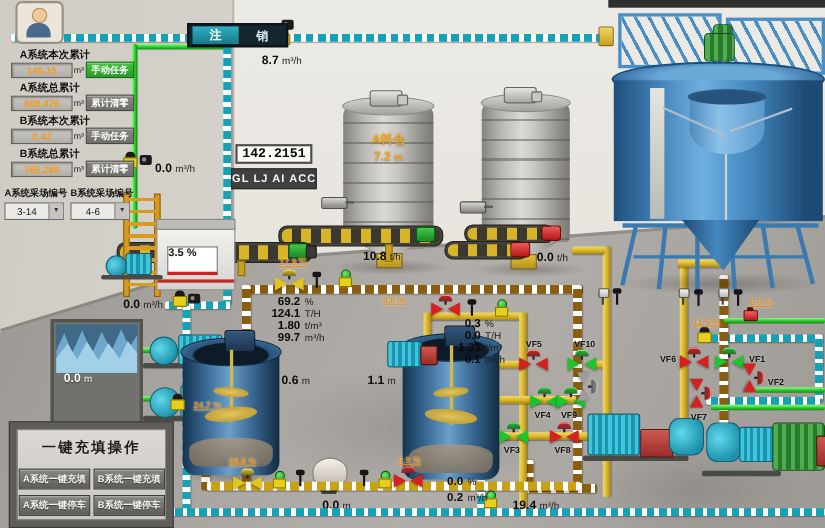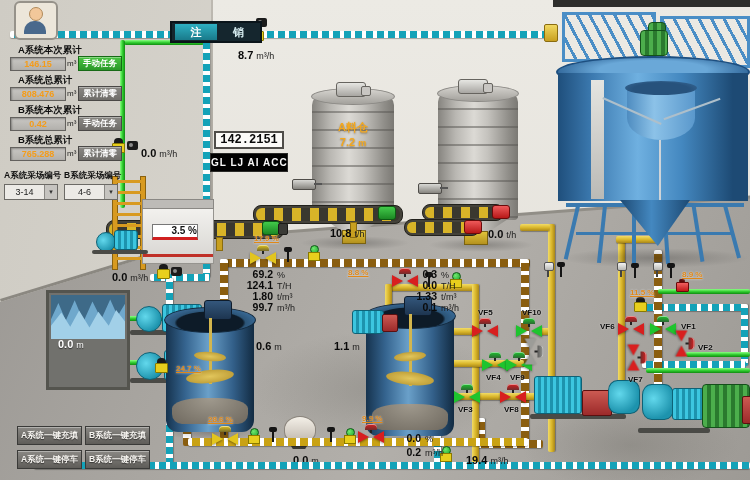--- a/index.html
+++ b/index.html
@@ -77,21 +77,21 @@
 .pinput{position:absolute;width:54px;height:12px;background:linear-gradient(180deg,#c9c7c3,#b2b0ac);border:1px solid #63615e;box-shadow:inset 1px 1px 2px rgba(0,0,0,.3);color:#f49c1a;font:bold 9px "Liberation Sans",sans-serif;text-align:center;line-height:12px}
 .punit{position:absolute;font:8px "Liberation Sans",sans-serif;color:#222}
 .pbtn{position:absolute;width:42px;height:13px;font:bold 8.5px "Liberation Sans",sans-serif;text-align:center;line-height:13px;color:#fff;border:1px solid #4a4846;box-shadow:inset 0 1px rgba(255,255,255,.35)}
 .pbtn.green{background:linear-gradient(180deg,#4ac542,#2a9828);border-color:#176a16}
 .pbtn.gray{background:linear-gradient(180deg,#8a8884,#6f6d69)}
 .psel{position:absolute;width:52px;height:14px;background:#eceae6;border:1px solid #6c6a66;display:flex}
 .psel .v{flex:1;font:9px "Liberation Sans",sans-serif;text-align:center;line-height:14px;color:#222}
 .psel .ar{width:12px;background:#c6c4c0;border-left:1px solid #8a8884;font:7px "Liberation Sans",sans-serif;text-align:center;line-height:14px;color:#333}
 
 .bigval{position:absolute;left:214px;top:131px;width:70px;height:18px;background:#fbfaf7;border:2px solid #4f4d49;box-sizing:border-box;font:bold 12px "Liberation Mono",monospace;text-align:center;line-height:15px;color:#0a0a0a}
-.ticker{position:absolute;left:210px;top:153px;width:76px;height:17px;background:#000000;border:1px solid #2a2a28;color:#f8f8f8;font:bold 10px "Liberation Sans",sans-serif;letter-spacing:1px;text-align:left;line-height:17px;overflow:hidden;white-space:nowrap}
+.ticker{position:absolute;left:210px;top:153px;width:76px;height:17px;background:#404040;border:1px solid #2a2a28;color:#f8f8f8;font:bold 10px "Liberation Sans",sans-serif;letter-spacing:1px;text-align:left;line-height:17px;overflow:hidden;white-space:nowrap}
 
 .silo{position:absolute;border-radius:10px 10px 4px 4px;background:linear-gradient(90deg,#86847f,#b9b7b2 22%,#dcdad5 45%,#c5c3be 62%,#908e89 88%,#7b7974)}
 .silo .ribs{position:absolute;inset:0;border-radius:inherit;background:repeating-linear-gradient(180deg,transparent 0 16px,rgba(88,86,82,.5) 16px 18px)}
 .silo .cap{position:absolute;top:-7px;left:-1px;right:-1px;height:15px;border-radius:50%;background:linear-gradient(180deg,#d6d4cf,#a3a19c);border:1px solid #8a8884}
 .silocone{position:absolute;clip-path:polygon(0 0,100% 0,60% 100%,40% 100%);background:linear-gradient(90deg,#8a8883,#d2d0cb 45%,#8a8883)}
 .siloout{position:absolute;background:linear-gradient(180deg,#e0c23a,#b5921e);border:1px solid #7a6210}
 .silotxt{position:absolute;text-align:center;color:#f4a81e;font:bold 11px "Liberation Sans",sans-serif;text-shadow:0 1px 2px rgba(70,45,0,.55);line-height:15px}
 .topmotor{position:absolute;width:28px;height:13px;background:linear-gradient(180deg,#e6e6e2,#a8a6a2);border:1px solid #66645f;border-radius:3px}
 .topmotor::after{content:"";position:absolute;right:-6px;top:3px;width:8px;height:8px;background:#c8c6c2;border:1px solid #66645f;border-radius:2px}
 .conv{position:absolute;background:#44423a;border:1px solid #22211c;border-radius:8px}
@@ -105,21 +105,21 @@
 .shaft{position:absolute;width:3px;background:#d2b64e}
 .blade{position:absolute;background:radial-gradient(ellipse,#e2c65c,#b4922c);border-radius:50%}
 .sediment{position:absolute;background:radial-gradient(ellipse at 50% 0,#a09a8e,#6e685e);border-radius:40% 40% 10px 10px}
 .wtank{position:absolute;left:46px;top:290px;width:84px;height:100px;background:#71716d;border:3px solid #54544e;box-sizing:border-box}
 .wtank .inner{position:absolute;left:2px;top:2px;right:2px;height:44px;background:#3e6a88;overflow:hidden}
 .wtank .ice1{position:absolute;inset:0;background:#6fa8cc;clip-path:polygon(0 100%,0 55%,10% 18%,20% 58%,32% 12%,44% 60%,56% 15%,68% 55%,80% 10%,90% 48%,100% 20%,100% 100%)}
 .wtank .ice2{position:absolute;inset:0;background:#a2d0e8;clip-path:polygon(0 100%,0 70%,14% 40%,26% 72%,38% 35%,52% 74%,64% 38%,78% 70%,88% 34%,100% 60%,100% 100%)}
 .ftank{position:absolute;left:142px;top:204px;width:70px;height:58px;background:linear-gradient(180deg,#f4f3f0,#d6d4d0);border:1px solid #96948f}
 .ftank::before{content:"";position:absolute;left:-1px;top:-6px;right:-1px;height:8px;background:#bdbbb7;border:1px solid #8a8884}
 .ftank .band{position:absolute;left:0;bottom:6px;width:100%;height:3px;background:#c03028}
-.fdisp{position:absolute;left:152px;top:224px;width:46px;height:16px;background:#fff;border:1px solid #777;border-bottom:3px solid #d02020;box-sizing:border-box;font:bold 10px "Liberation Sans",sans-serif;text-align:right;line-height:12px;color:#111}
+.fdisp{position:absolute;left:152px;top:224px;width:46px;height:26px;background:#fff;border:1px solid #777;border-bottom:3px solid #d02020;box-sizing:border-box;font:bold 10px "Liberation Sans",sans-serif;text-align:left;line-height:12px;color:#111}
 .ladder{position:absolute;left:112px;top:176px;width:34px;height:92px}
 .ladder .rail{position:absolute;top:0;width:4px;height:100%;background:#d89a20;border:1px solid #8a6210}
 .ladder .rungs{position:absolute;left:4px;right:4px;top:4px;bottom:2px;background:repeating-linear-gradient(180deg,#d89a20 0 3px,transparent 3px 11px)}
 .pmotor{position:absolute;background:repeating-linear-gradient(90deg,#3cc6e0 0 3px,#1d93ad 3px 6px);border:1px solid #0e6276;border-radius:3px}
 .phead{position:absolute;background:radial-gradient(circle at 35% 40%,#62d8ec,#1d93ad 72%);border:1px solid #0e6276;border-radius:50%}
 .skid{position:absolute;background:#4a4a46;border-radius:2px}
 .redbox{position:absolute;background:linear-gradient(180deg,#cc5a52,#9c2a2a);border:1px solid #5a1010;border-radius:2px}
 .gmotor{position:absolute;background:repeating-linear-gradient(90deg,#4cae4c 0 4px,#2a7a2e 4px 8px);border:1px solid #14501a;border-radius:4px}
 .hopper{position:absolute;left:284px;top:416px;width:30px;height:24px;border-radius:50% 50% 10px 10px;background:linear-gradient(180deg,#f4f0e8,#c2bab0);border:1px solid #8a847c}
 .hopper::after{content:"";position:absolute;left:3px;bottom:-8px;width:22px;height:8px;background:#3a3a36;clip-path:polygon(0 0,100% 0,78% 100%,22% 100%)}
@@ -482,21 +482,21 @@
       </div>
     <div class="grow">
         <span class="gv">1.80</span>
         <span class="gu">t/m³</span>
       </div>
     <div class="grow">
         <span class="gv">99.7</span>
         <span class="gu">m³/h</span>
       </div>
   </div>
-  <div class="grp" style="left:402px;top:268px">
+  <div class="grp" style="left:402px;top:288px">
     <div class="grow">
         <span class="gv">0.3</span>
         <span class="gu">%</span>
       </div>
     <div class="grow">
         <span class="gv">0.0</span>
         <span class="gu">T/H</span>
       </div>
     <div class="grow">
         <span class="gv">1.33</span>
@@ -562,18 +562,22 @@
   <div class="plabel" style="left:64px;top:170px;font-size:8.5px">B系统采场编号</div>
   <div class="psel" style="left:4px;top:184px">
     <span class="v">3-14</span>
       <span class="ar">▾</span>
   </div>
   <div class="psel" style="left:64px;top:184px">
     <span class="v">4-6</span>
       <span class="ar">▾</span>
   </div>
 
+  <div class="ctrl">
+    <div class="inner"></div>
+    <div class="title">一键充填操作</div>
+  </div>
   <div class="cbtn" style="left:17px;top:426px">A系统一键充填</div>
   <div class="cbtn" style="left:85px;top:426px">B系统一键充填</div>
   <div class="cbtn" style="left:17px;top:450px">A系统一键停车</div>
   <div class="cbtn" style="left:85px;top:450px">B系统一键停车</div>
 
 </div>
 
 </body></html>

